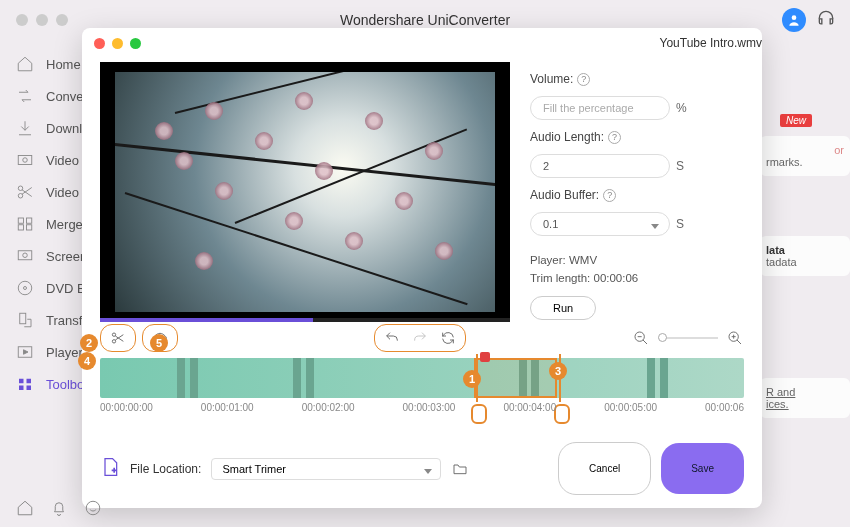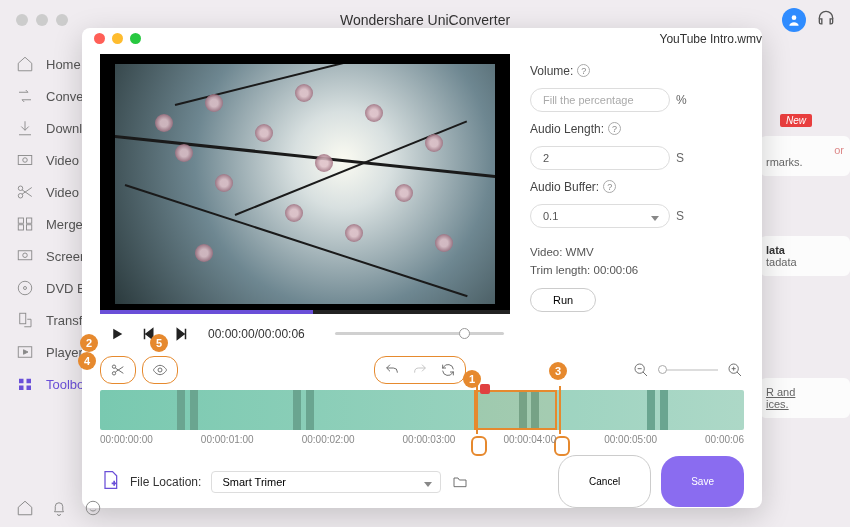--- a/index.html
+++ b/index.html
@@ -78,21 +78,21 @@
   .tl-handle::after { content:''; position:absolute; bottom:-6px; left:-3px; width:12px; height:16px; border:2px solid #e6892e; border-radius:6px; background:#fff; }
   .tl-play { position:absolute; top:-6px; width:10px; height:10px; background:#e04040; border-radius:2px; }
   .tl-ticks { position:absolute; top:44px; width:100%; display:flex; justify-content:space-between; font-size:10px; color:#888; }
 
   .footer { display:flex; align-items:center; padding:8px 18px 0 18px; gap:10px; margin-top:6px; }
   .footer-icon svg { width:20px; height:20px; fill:#6a4fd8; }
   .flabel { font-size:12px; color:#333; }
   .fselect { border:1px solid #ddd; border-radius:4px; padding:4px 10px; font-size:11px; width:230px; position:relative; }
   .fselect::after { content:''; position:absolute; right:8px; top:10px; border-left:4px solid transparent; border-right:4px solid transparent; border-top:5px solid #888; }
   .btn { border-radius:18px; padding:20px 30px; font-size:10px; cursor:pointer; border:1px solid #ccc; background:#fff; }
-  .btn.primary { background:#8a6cf0; color:#ffffff; border:none; }
+  .btn.primary { background:#8a6cf0; color:#0f172a; border:none; }
   .spacer { flex:1; }
 
   .statusbar { position:absolute; bottom:6px; left:16px; display:flex; gap:16px; }
   .statusbar svg { width:18px; height:18px; stroke:#888; fill:none; stroke-width:1.3; }
 </style>
 </head>
 <body>
 
 <div class="titlebar">
   <div class="traffic">
@@ -263,43 +263,20 @@
             <div class="bloom" style="top:40px;left:250px;"></div>
           <div class="bloom" style="top:120px;left:280px;"></div>
             <div class="bloom" style="top:160px;left:230px;"></div>
           <div class="bloom" style="top:70px;left:310px;"></div>
             <div class="bloom" style="top:180px;left:80px;"></div>
           <div class="bloom" style="top:20px;left:180px;"></div>
             <div class="bloom" style="top:170px;left:320px;"></div>
         </div>
         <div class="progressbar"></div>
       </div>
-      <div class="vcontrols">
-        <div class="vbtn">
-            <svg viewBox="0 0 24 24">
-              <path d="M7 5l12 7-12 7z"></path>
-            </svg>
-          </div>
-        <div class="vbtn">
-            <svg viewBox="0 0 24 24">
-              <path d="M17 5l-9 7 9 7zM6 5v14" stroke="#222" stroke-width="2"></path>
-            </svg>
-          </div>
-        <div class="vbtn">
-            <svg viewBox="0 0 24 24">
-              <path d="M7 5l9 7-9 7zM18 5v14" stroke="#222" stroke-width="2"></path>
-            </svg>
-          </div>
-        <div class="timecode">00:00:00/00:00:06</div>
-        <div class="vslider">
-            <div class="vtrack">
-              <div class="vthumb"></div>
-            </div>
-          </div>
-      </div>
     </div>
 
     <div class="settings-col">
       <div class="srow">
         <div class="slabel">
             <span>Volume:</span>
             <span class="help">?</span>
           </div>
       </div>
       <div class="srow">
@@ -320,21 +297,21 @@
         <div class="slabel">
             <span>Audio Buffer:</span>
             <span class="help">?</span>
           </div>
       </div>
       <div class="srow">
         <div class="sselect">0.1</div>
         <span class="sunit">S</span>
       </div>
       <div style="height:8px;"></div>
-      <div class="sinfo">Video: WMV</div>
+      <div class="sinfo">Player: WMV</div>
       <div class="sinfo">Trim length: 00:00:06</div>
       <button class="runbtn">Run</button>
     </div>
   </div>
 
   <div class="toolbar">
     <div class="tgroup">
       <div class="ticon">
           <svg viewBox="0 0 24 24">
             <circle cx="6" cy="7" r="2.5"></circle>

